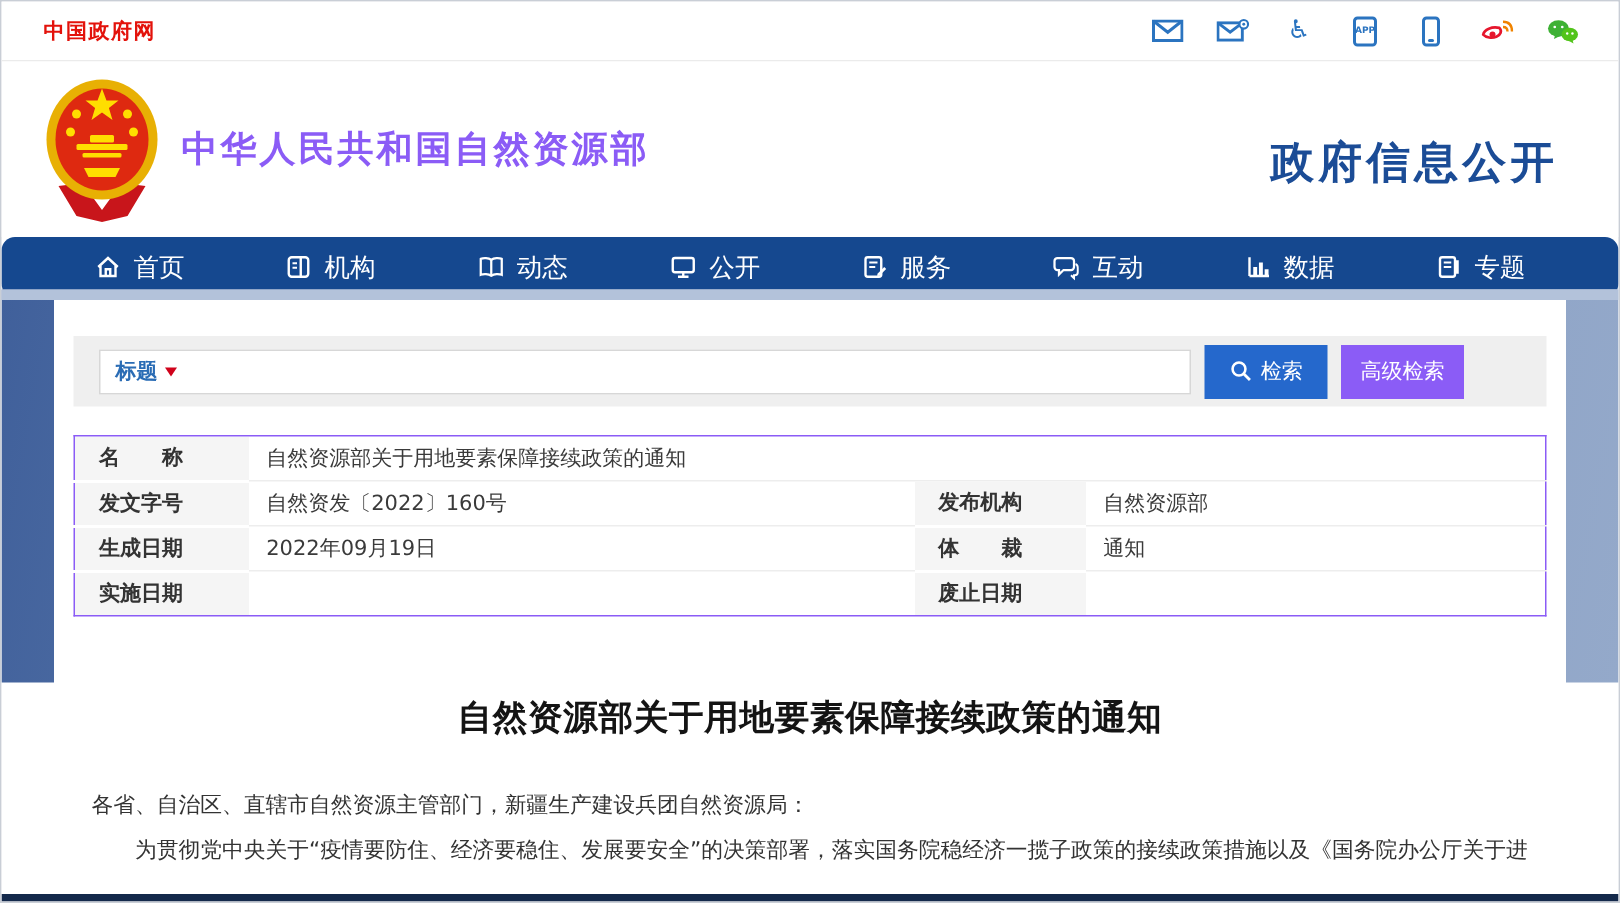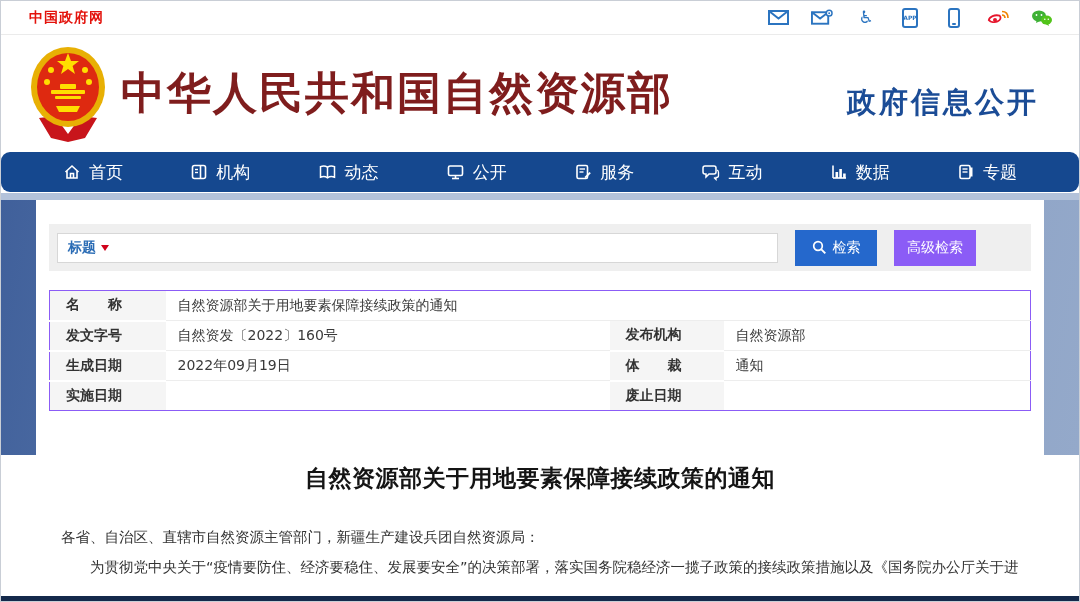--- a/index.html
+++ b/index.html
@@ -5,42 +5,42 @@
   * { margin:0; padding:0; box-sizing:border-box; }
   html,body { background:#9aa7b8; }
   body { font-family:"DejaVu Sans","Liberation Sans",sans-serif; }
   .page {
     position:relative; width:1080px; height:602px; margin:0 auto;
     background:#fff; border:1px solid #c9ced6; overflow:hidden;
   }
 
   
   .topbar {
-    height:34px; background:#fff; border-bottom:1px solid #ebebeb;
+    height:40px; background:#fff; border-bottom:1px solid #ebebeb;
     display:flex; align-items:center; justify-content:space-between;
     padding:0 26px 0 28px;
   }
   .site-link { color:#e3120b; font-weight:bold; font-size:14px; text-decoration:none; letter-spacing:1px; }
   .top-icons { display:flex; align-items:center; gap:22px; }
   .tico { display:inline-flex; align-items:center; justify-content:center; width:22px; height:20px; cursor:pointer; }
   .tico svg { display:block; }
   .glyph-blue { color:#2b74c0; font-size:17px; line-height:1; }
   .app-chip {
     width:16px; height:20px; border:2px solid #2b74c0; border-radius:3px;
     position:relative; display:flex; align-items:center; justify-content:center;
   }
   .app-chip span { font-size:6px; font-weight:bold; color:#2b74c0; letter-spacing:0; }
   .phone-chip { width:12px; height:20px; border:2px solid #2b74c0; border-radius:3px; position:relative; }
   .phone-chip::after { content:""; position:absolute; left:50%; bottom:1px; width:4px; height:2px; margin-left:-2px; background:#2b74c0; border-radius:1px; }
 
   
   .masthead { height:117px; background:#fff; display:flex; align-items:center; padding:0 40px 0 28px; }
   .brand { display:flex; align-items:center; gap:14px; }
   .emblem { width:78px; height:96px; flex:0 0 auto; }
-  .brand-text .zh { color:#7f1d1d; font-size:44px; font-weight:bold; letter-spacing:2px; line-height:1.15; }
+  .brand-text .zh { color:#8b5cf6; font-size:24px; font-weight:bold; letter-spacing:2px; line-height:1.15; }
   .brand-text .en { color:#d40f0f; font-size:14.5px; margin-top:6px; letter-spacing:0.2px; }
   .mast-right { margin-left:auto; padding-top:18px; }
   .section-title { color:#1b4c96; font-size:29px; font-weight:bold; letter-spacing:3px; }
 
   
   .navbar {
     height:40px; background:#15488f; display:flex; align-items:center;
     justify-content:space-between; padding:0 62px;border-radius:9px;
   }
   .nav-item {
@@ -57,21 +57,21 @@
       linear-gradient(100deg, #40609b 0%, #6d89b4 45%, #8fa4c6 45%, #8aa0c4 75%, #94a9ca 100%);
     background-repeat:no-repeat, no-repeat;
     background-size:100% 7px, 100% 262px;
     background-color:#fff;
   }
   .panel { margin:7px 35px 0; background:#fff; min-height:396px; padding:24px 13px 0; }
 
   
   .search-strip {
     background:#efefef; height:47px; display:flex; align-items:center;
-    gap:17px; padding:0 55px 0 8px;
+    gap:9px; padding:0 55px 0 17px;
   }
   .search-box {
     flex:1; height:30px; background:#fff; border:1px solid #d7d7d7;
     display:flex; align-items:center; padding:0 10px; gap:6px;
   }
   .field-selector { color:#2a6cb5; font-size:14px; font-weight:bold; cursor:pointer; display:flex; align-items:center; gap:5px; }
   .caret-down { width:0; height:0; border-left:4px solid transparent; border-right:4px solid transparent; border-top:6px solid #d0021b; display:inline-block; }
   .search-input { flex:1; border:none; outline:none; font-size:14px; height:26px; background:transparent; }
   .btn { height:36px; border:none; cursor:pointer; color:#fff; font-size:14px; font-family:inherit; display:flex; align-items:center; justify-content:center; gap:6px; }
   .btn-search { width:82px; background:#2568cc; }

